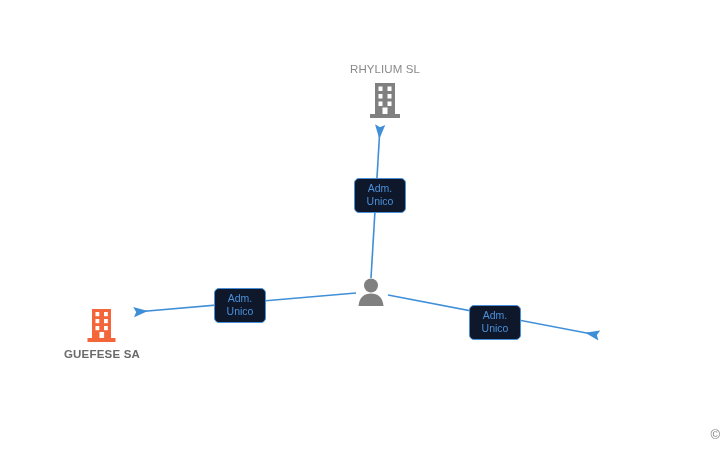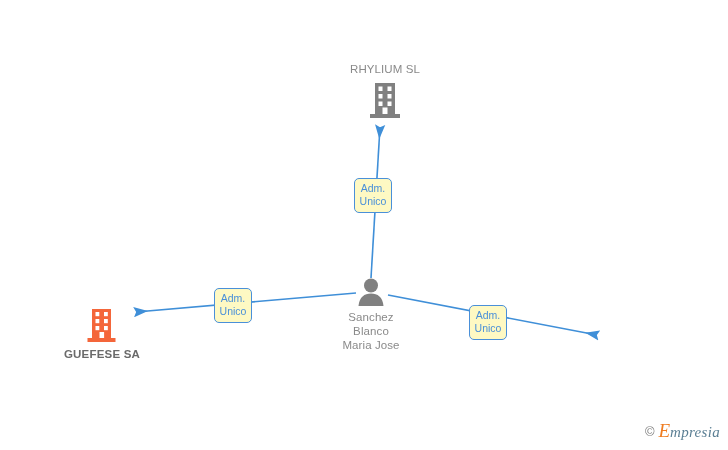--- a/index.html
+++ b/index.html
@@ -47,24 +47,24 @@
     font-size: 11.5px;
     letter-spacing: 0.2px;
   }
   .node-label.above {
     margin-top: 0;
     margin-bottom: 5px;
   }
   .edge-label {
     position: absolute;
     box-sizing: border-box;
-    width: 38px;
+    width: 52px;
     padding: 3px 0 4px 0;
     margin-left: -23px;
-    background: #fef9c3;
+    background: #0f172a;
     border: 1px solid #4a90d9;
     border-radius: 5px;
     color: #4a90d9;
     font-size: 10.5px;
     line-height: 13px;
     text-align: center;
     white-space: pre-line;
   }
   .watermark {
     position: absolute;
@@ -154,33 +154,29 @@
     <div class="node-label strong">GUEFESE SA</div>
   </div>
 
   <div class="node" style="left:371px; top:278px;">
     <span>
       <svg class="icon" width="30" height="28" viewBox="0 0 30 28">
         <circle cx="15" cy="7.5" r="7" fill="#808080"></circle>
         <path d="M2.5,28 C3.4,19.2 8.3,15.6 15,15.6 C21.7,15.6 26.6,19.2 27.5,28 Z" fill="#808080"></path>
       </svg>
     </span>
-    <div class="node-label">Sanchez
-Blanco
-Maria Jose</div>
   </div>
 
 
   <div class="edge-label" style="left:377px; top:178px;">Adm.
 Unico</div>
 
   <div class="edge-label" style="left:237px; top:288px;">Adm.
 Unico</div>
 
   <div class="edge-label" style="left:492px; top:305px;">Adm.
 Unico</div>
 
   <div class="watermark">
     <span class="copy">©</span>
-    <span><span class="brand-e">E</span><span class="brand-rest">mpresia</span></span>
   </div>
 
 </div>
 
 </body></html>

